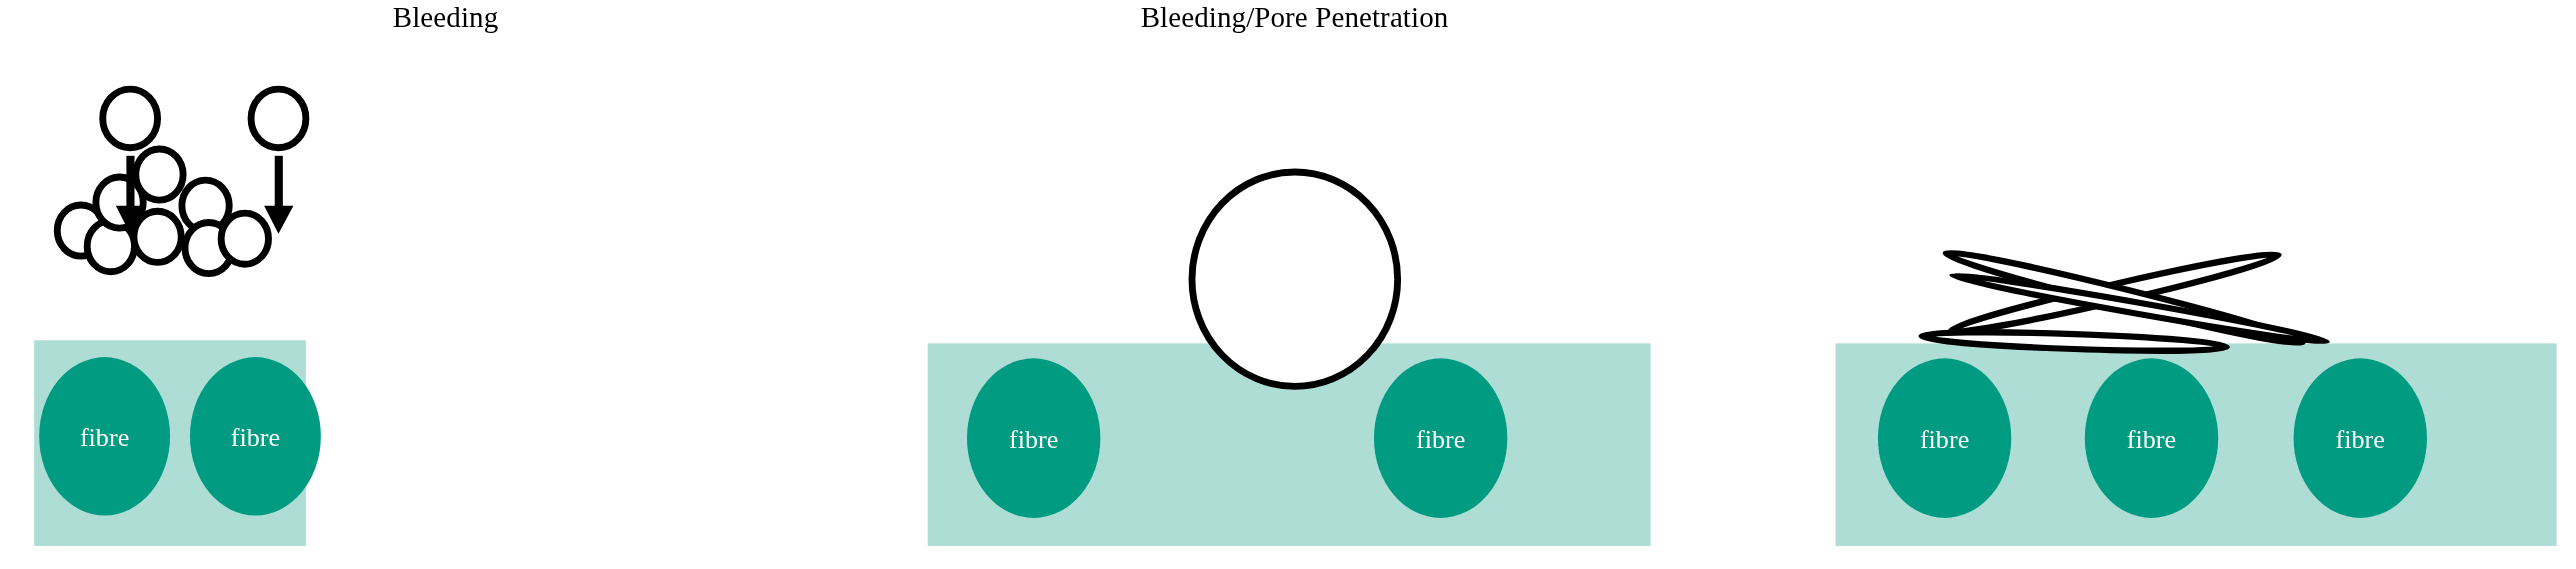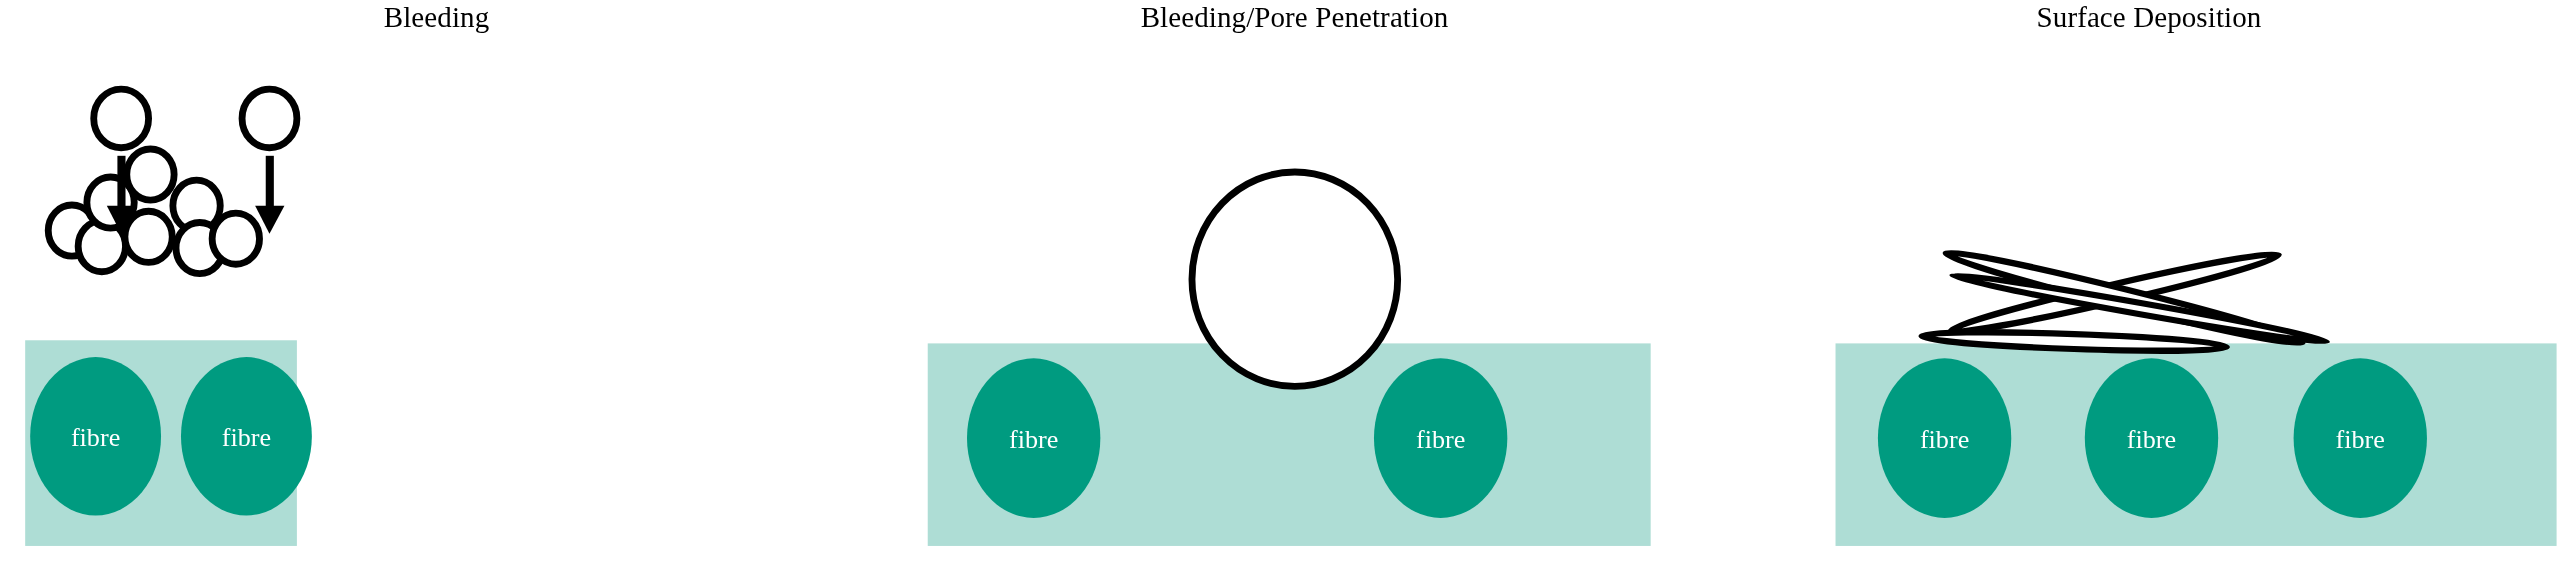--- a/index.html
+++ b/index.html
@@ -49,21 +49,21 @@
     fill: #ffffff;
     text-anchor: middle;
     dominant-baseline: middle;
   }
 </style>
 </head>
 <body>
 
 <div id="figure">
 
-  <div class="panel" id="panel-0" style="left:3px; width:867px;">
+  <div class="panel" id="panel-0" style="left:12px; width:867px;">
     <div class="panel-title">Bleeding</div>
 
     <svg class="svg-stage" viewBox="0 0 1390 913">
 
       <rect id="p0-band" fill="#AEDDD5" x="35" y="546" width="436" height="330"></rect>
 
       <g>
         <ellipse id="p0-f0" cx="148" cy="700" rx="105" ry="127" fill="#009B80"></ellipse>
         <text id="p0-f0t" class="fibre-label" x="148" y="706">fibre</text>
 
@@ -113,21 +113,20 @@
 
         <ellipse cx="920" cy="703" rx="107" ry="128" fill="#009B80"></ellipse>
         <text class="fibre-label" x="920" y="709">fibre</text>
       </g>
 
       <ellipse cx="686" cy="448" rx="165" ry="172" fill="#ffffff" stroke="#000000" stroke-width="11"></ellipse>
     </svg>
   </div>
 
   <div class="panel" id="panel-2" style="left:1722px; width:854px;">
-    <div class="panel-title">Surface Deposition</div>
 
     <svg class="svg-stage" viewBox="0 0 1370 913">
 
       <rect fill="#AEDDD5" x="182" y="551" width="1157" height="325"></rect>
 
       <g>
         <ellipse cx="357" cy="703" rx="107" ry="128" fill="#009B80"></ellipse>
         <text class="fibre-label" x="357" y="709">fibre</text>
 
         <ellipse cx="689" cy="703" rx="107" ry="128" fill="#009B80"></ellipse>

